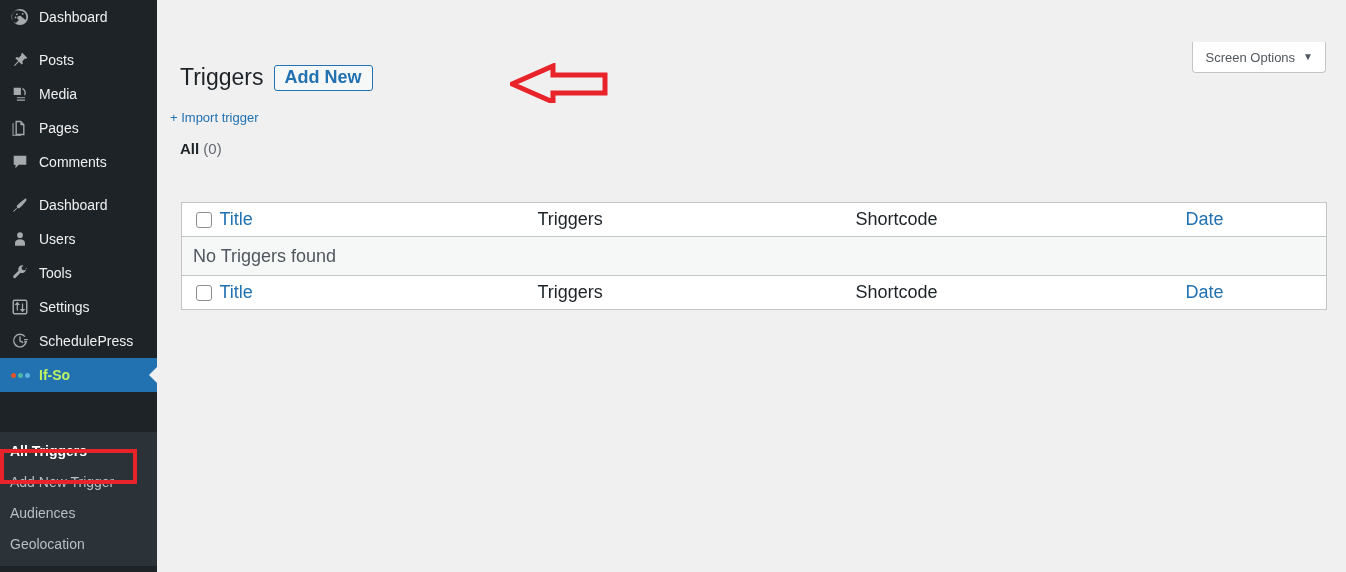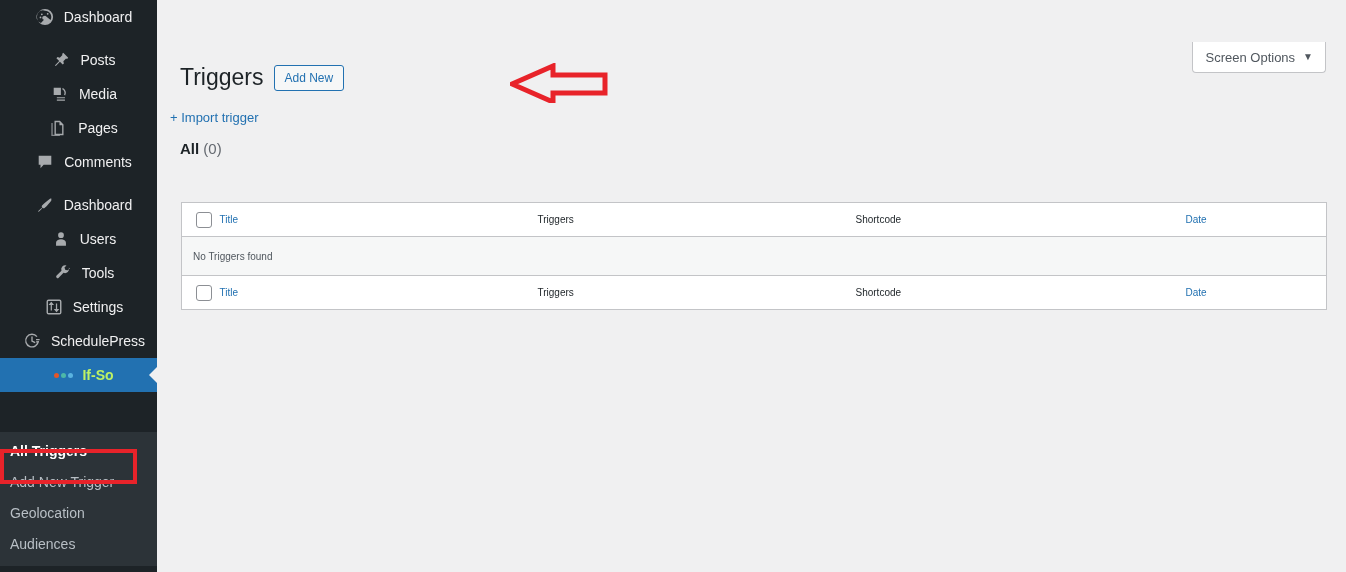--- a/index.html
+++ b/index.html
@@ -28,21 +28,20 @@
   }
   .menu-item {
     position: relative;
     display: flex;
     align-items: center;
     height: 34px;
     padding-left: 10px;
     color: #f0f0f1;
     font-size: 14px;
     cursor: pointer;
-    justify-content: center;
   }
   .menu-item .mi-icon {
     width: 20px;
     height: 20px;
     margin-right: 9px;
     flex: 0 0 20px;
     display: flex;
     align-items: center;
     justify-content: center;
     color: #a7aaad;
@@ -171,22 +170,22 @@
   #add-new-btn {
     display: inline-flex;
     align-items: center;
     justify-content: center;
     height: 26px;
     padding: 12px 10px;
     background: #f6f7f7;
     border: 1px solid #2271b1;
     border-radius: 3px;
     color: #2271b1;
-    font-size: 12px;
-    font-weight: 400;
+    font-size: 18px;
+    font-weight: 700;
     cursor: pointer;
   }
 
   #arrow-annotation {
     position: absolute;
     left: 353px;
     top: 20px;
     width: 98px;
     height: 40px;
     pointer-events: none;
@@ -218,21 +217,21 @@
     top: 159px;
     width: 1145px;
     border-collapse: collapse;
     background: #fff;
     border: 1px solid #c3c4c7;
     table-layout: fixed;
   }
   #triggers-table th,
   #triggers-table td {
     text-align: left;
-    font-size: 10px;
+    font-size: 18px;
     font-weight: 400;
     padding: 0;
     vertical-align: middle;
   }
   #triggers-table thead tr,
   #triggers-table tfoot tr { height: 34px; background: #fff; }
   #triggers-table thead th { border-bottom: 1px solid #c3c4c7; }
   #triggers-table tfoot th { border-top: 1px solid #c3c4c7; }
   #triggers-table tbody tr { height: 39px; background: #f6f7f7; }
 
@@ -372,22 +371,22 @@
             <i></i>
             <i></i>
           </span>
       </span>
       <span class="menu-label">If-So</span>
     </div>
 
     <div id="submenu">
       <span class="submenu-item current annotated">All Triggers</span>
       <span class="submenu-item">Add New Trigger</span>
+      <span class="submenu-item">Audiences</span>
       <span class="submenu-item">Geolocation</span>
-      <span class="submenu-item">Audiences</span>
     </div>
   </nav>
 
   <div id="submenu-highlight"></div>
 
   <div id="main">
 
     <div id="screen-options-btn">
       <span>Screen Options</span>
       <span class="caret">▼</span>

